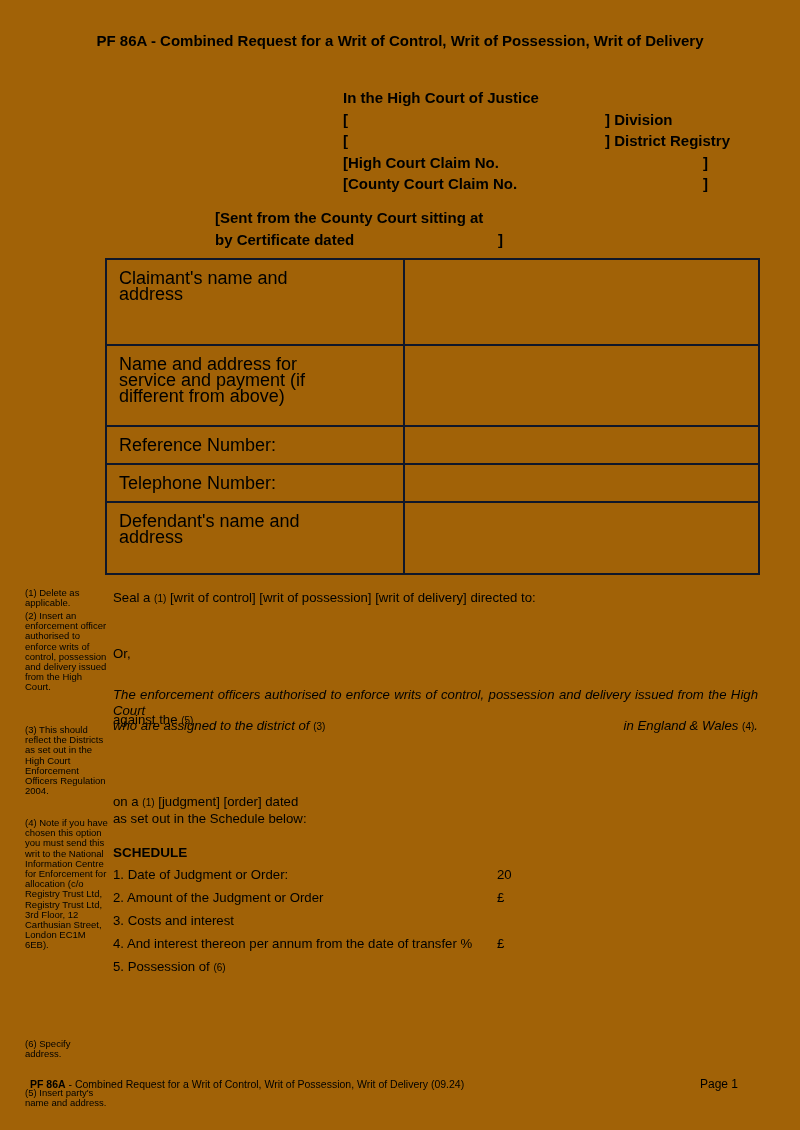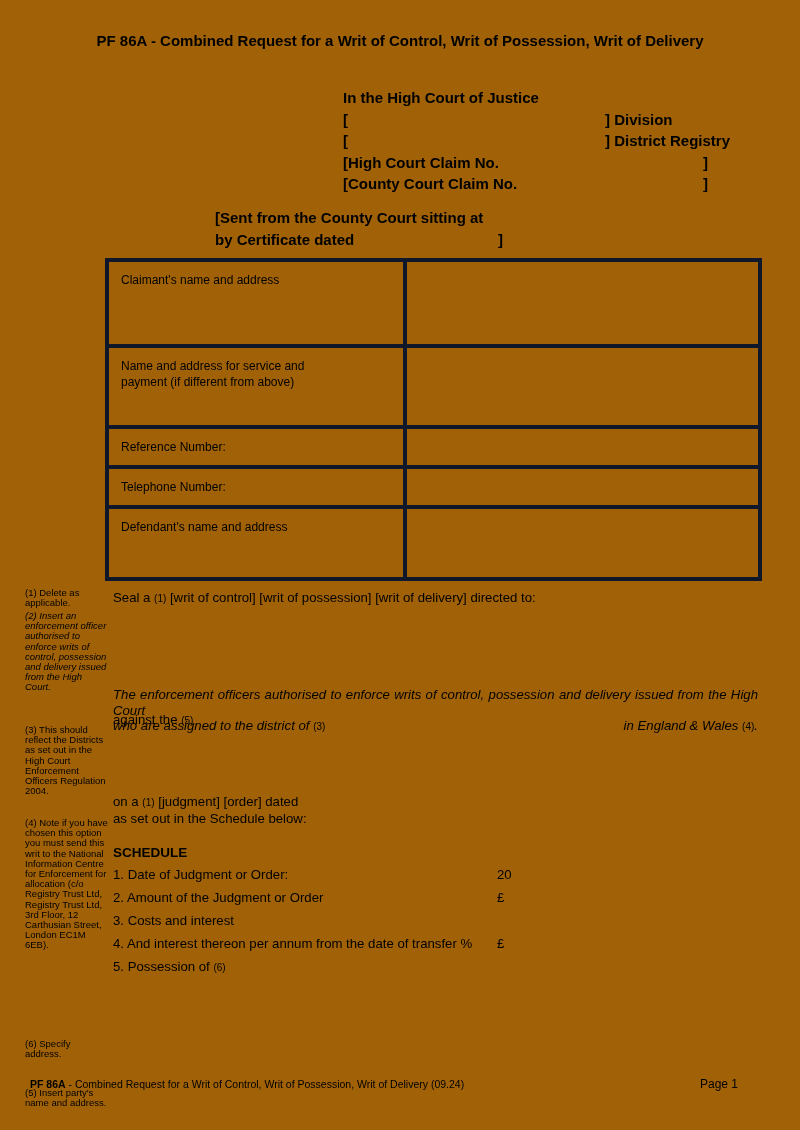--- a/index.html
+++ b/index.html
@@ -24,35 +24,35 @@
 
   
   .sent-from { position:absolute; left:215px; top:207px;
     font-weight:bold; font-size:15px; line-height:22px; }
   .sf-line2 { position:relative; }
   .sf-close { position:absolute; left:283px; top:0; }
 
   
   .details-table { position:absolute; left:105px; top:258px;
     border-collapse:collapse; table-layout:fixed; width:653px; }
-  .details-table td { border:4px solid #0f172a; vertical-align:top;
-    font-size:12px; line-height:16px; padding:10px 12px; }
+  .details-table td { border:2px solid #0f172a; vertical-align:top;
+    font-size:18px; line-height:16px; padding:10px 12px; }
   .col-label { width:298px; }
   .col-value { width:355px; }
   .lbl-inner { display:inline-block; max-width:215px; }
   .r1 td { height:86px; }
   .r2 td { height:81px; }
   .r3 td { height:36px; }
   .r4 td { height:36px; }
   .r5 td { height:72px; }
 
   
   .note { position:absolute; left:25px; width:84px;
     font-size:9.5px; line-height:10.2px; }
-  .n1 { top:588px; } .n2 { top:611px;font-style:italic; } .n3 { top:725px; }
+  .n1 { top:588px; } .n2 { top:611px; } .n3 { top:725px; }
   .n4 { top:818px; } .n5 { top:1046px;margin-top:42px; } .n6 { top:1039px; }
 
   
   .bl { position:absolute; left:113px; width:645px;
     font-size:13.2px; line-height:17px; }
   .ref { font-size:10px; }
   .seal-line { top:589px; }
   .to-line { top:611px; }
   .or-line { top:645px; }
   .officers-para { top:661px; line-height:15.5px; }
@@ -140,20 +140,21 @@
   <div class="note n3">(3) This should reflect the Districts as set out in the High Court Enforcement Officers Regulation 2004.</div>
   <div class="note n4">(4) Note if you have chosen this option you must send this writ to the National Information Centre for Enforcement for allocation (c/o Registry Trust Ltd, Registry Trust Ltd, 3rd Floor, 12 Carthusian Street, London EC1M 6EB).</div>
   <div class="note n5">(5) Insert party's name and address.</div>
   <div class="note n6">(6) Specify address.</div>
 
   <div class="bl seal-line">
     <span>Seal a </span><span class="ref">(1)</span><span> [writ of control] [writ of possession] [writ of delivery] directed to:</span>
   </div>
 
 
+  <div class="bl or-line">Or,</div>
 
   <div class="bl officers-para ital">
     <div class="just">The enforcement officers authorised to enforce writs of control, possession and delivery issued from the High Court</div>
     <div class="flexline">
       <span><span>who are assigned to the district of </span><span class="ref">(3)</span></span>
       <span><span>in England &amp; Wales </span><span class="ref">(4)</span><span>.</span></span>
     </div>
   </div>
 
   <div class="bl against-line">

